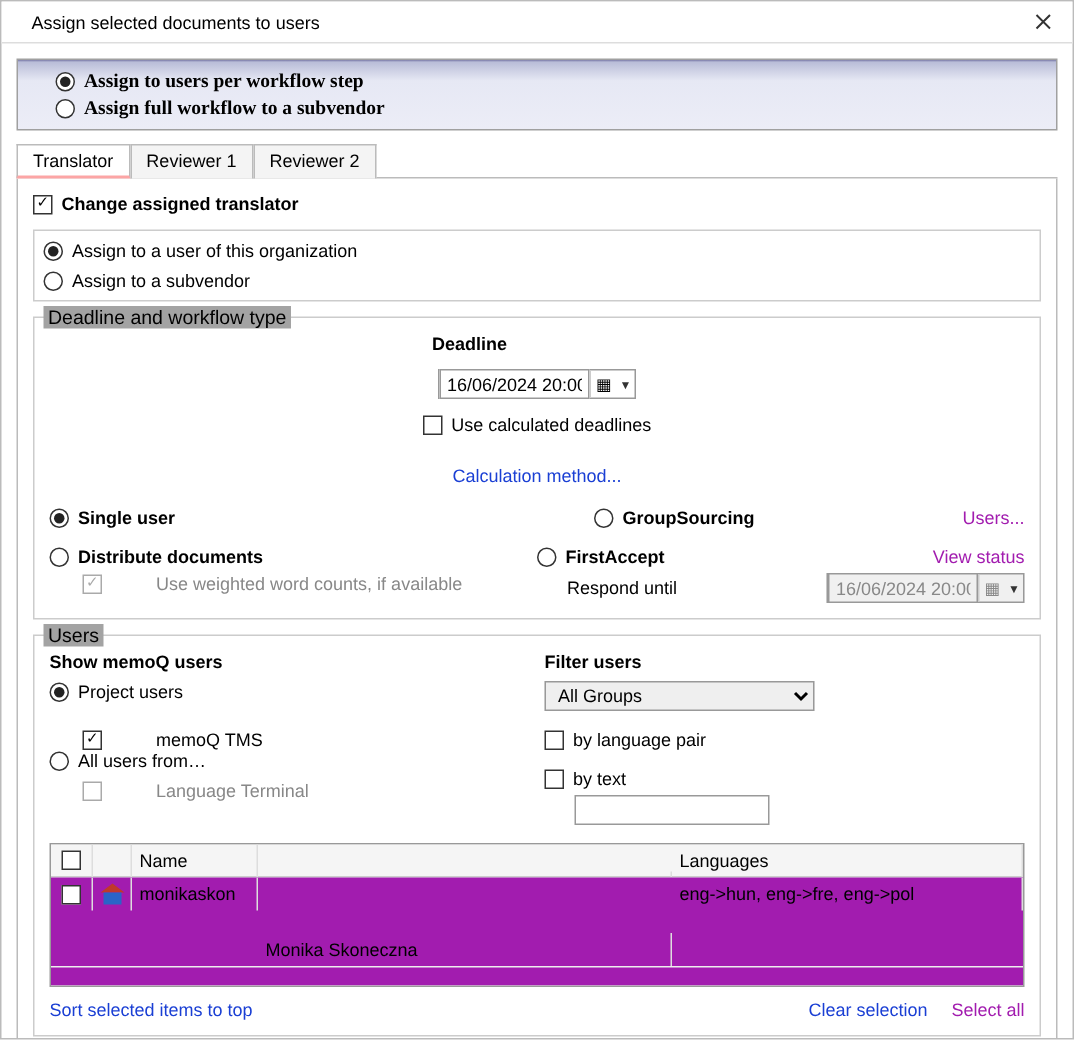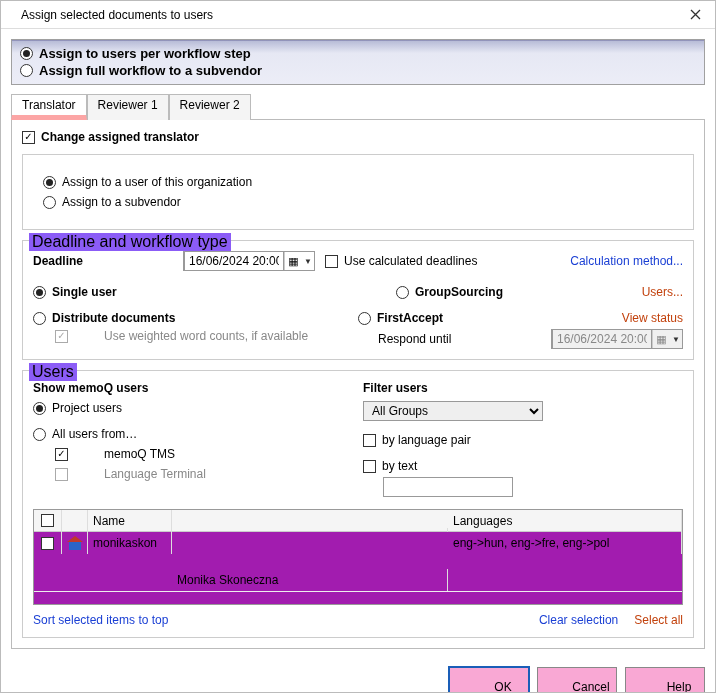--- a/index.html
+++ b/index.html
@@ -24,21 +24,22 @@
   .titlebar .title { flex: 1; }
   .titlebar .close {
     width: 40px; height: 28px;
     display: flex; align-items: center; justify-content: center;
     cursor: pointer;
   }
   .content { padding: 10px; }
   .banner {
     border: 1px solid #a0a0a0;
     background: linear-gradient(180deg, #7a7aa8 0%, #b9bdd8 3%, #e6e8f4 30%, #ecedf7 100%);
-    padding: 6px 8px;
+    padding: 6px 25px;
+    font-family: Liberation Serif, serif;
   }
   .banner-row {
     display: flex; align-items: center; gap: 6px;
     font-weight: bold; font-size: 13px;
   }
   .radio-outer {
     width: 13px; height: 13px; border-radius: 50%;
     border: 1px solid #333; background: #fff;
     display: inline-flex; align-items: center; justify-content: center;
   }
@@ -53,21 +54,21 @@
   }
   .tab {
     padding: 3px 10px;
     border: 1px solid #bbb;
     border-bottom: none;
     background: #f4f4f4;
     position: relative;
     top: 1px;
     cursor: pointer;
   }
-  .tab.active { background: #fff; border-bottom: 5px solid #fca5a5; }
+  .tab.active { background: #fff; border-bottom: 2px solid #fca5a5; }
   .tab-panel {
     border: 1px solid #bbb;
     border-top: none;
     padding: 10px;
   }
   .cb {
     width: 13px; height: 13px; border: 1px solid #333; background: #fff;
     display: inline-flex; align-items: center; justify-content: center;
     font-size: 10px; line-height: 1;
   }
@@ -77,29 +78,29 @@
   .row { display: flex; align-items: center; gap: 6px; }
   .bold { font-weight: bold; }
   .fieldset {
     border: 1px solid #ccc;
     margin-top: 10px;
     padding: 10px;
     position: relative;
   }
   .fieldset .legend {
     position: absolute; top: -8px; left: 6px;
-    background: #8b5cf6; padding: 0 3px; font-size: 16px;
+    background: #a3a3a3; padding: 0 3px; font-size: 13px;
   }
   .inner-panel {
     border: 1px solid #ccc;
     margin-top: 10px;
-    padding: 20px;
+    padding: 6px;
   }
   .link { color: #1a3fd4; cursor: pointer; }
-  .link-gray { color: #c2410c; }
+  .link-gray { color: #a21caf; }
   .datefield {
     display: inline-flex; align-items: center;
     border: 1px solid #999; height: 20px;
     background: #fff;
   }
   .datefield input {
     border: none; outline: none; font: inherit; padding: 0 4px; width: 100px;
   }
   .datefield .cal {
     width: 18px; height: 18px; border-left: 1px solid #ccc;
@@ -212,21 +213,21 @@
       <div class="section-gap"></div>
       <div class="row">
         <span class="radio-outer"></span>
         <span>Assign to a subvendor</span>
       </div>
     </div>
 
     <div class="fieldset">
       <div class="legend">Deadline and workflow type</div>
 
-      <div style="display:flex; align-items:center; gap:10px;">
+      <div style="display:flex; align-items:center; gap:10px;flex-direction:column;">
         <span class="bold" style="width:140px;">Deadline</span>
         <div class="datefield">
           <input type="text" value="16/06/2024 20:00" style="">
           <span class="cal">▦</span>
           <span class="arrow">▼</span>
         </div>
         <span class="row">
           <span class="cb"></span>
           <span>Use calculated deadlines</span>
         </span>
@@ -290,27 +291,27 @@
       <div class="twocol">
         <div class="col">
           <div class="bold">Show memoQ users</div>
           <div class="section-gap"></div>
           <div class="row">
             <span class="radio-outer on"></span>
             <span>Project users</span>
           </div>
           <div class="section-gap"></div>
             <div class="section-gap"></div>
-          <div class="row">
-            <span class="radio-outer"></span>
-            <span>All users from…</span>
-          </div>
           <div class="row ml" style="margin-top:6px;">
             <span class="cb on"></span>
             <span>memoQ TMS</span>
+          </div>
+          <div class="row">
+            <span class="radio-outer"></span>
+            <span>All users from…</span>
           </div>
           <div class="row ml" style="margin-top:6px;">
             <span class="cb disabled"></span>
             <span class="disabled-text">Language Terminal</span>
           </div>
         </div>
 
         <div class="col">
           <div class="bold">Filter users</div>
           <div class="section-gap"></div>

